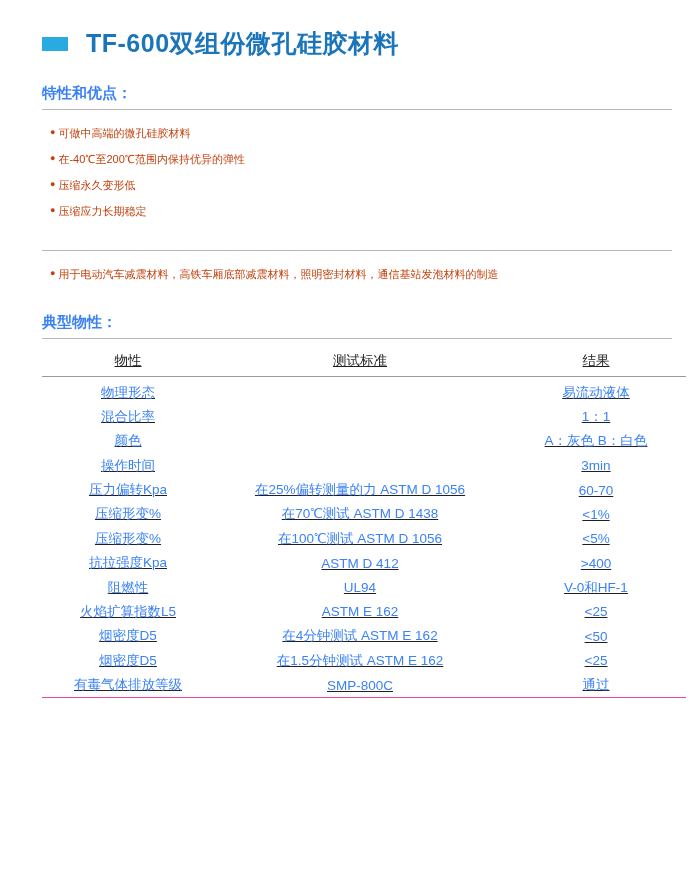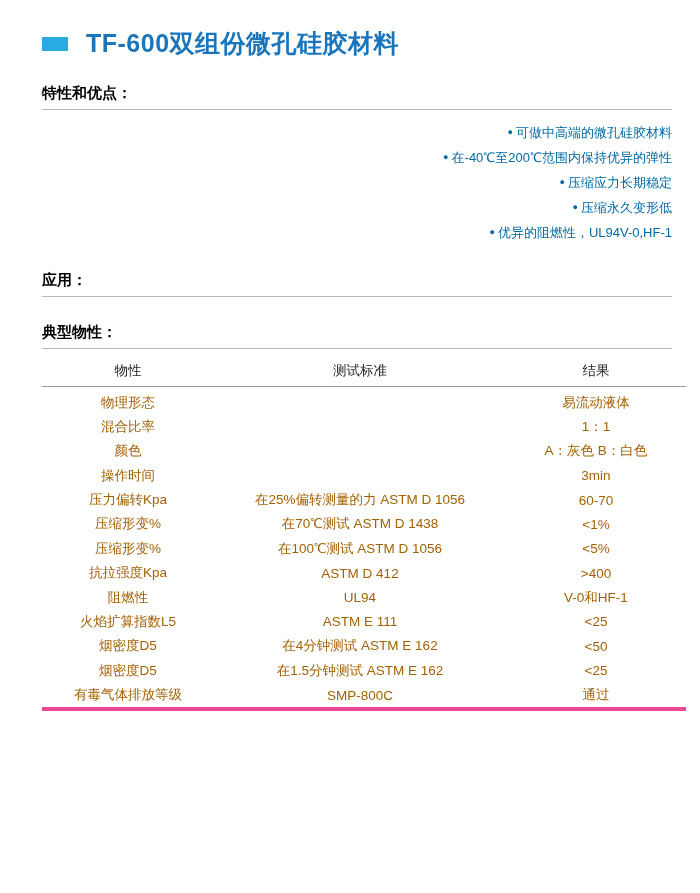--- a/index.html
+++ b/index.html
@@ -44,82 +44,82 @@
     line-height: 1.1;
   }
 
   
   .section {
     margin-top: 26px;
   }
   .section-head {
     font-size: 15px;
     font-weight: bold;
-    color: #000000;
+    color: #3b82f6;
     padding-left: 14px;
     margin-bottom: 6px;
     margin-top: 17px;
   }
   .rule {
     height: 1px;
     background: #b8b8b8;
     margin: 4px 0 10px 14px;
   }
 
   
   ul.bullets {
     list-style: none;
     margin: 0;
     padding: 0 0 0 22px;
   }
   ul.bullets li {
-    font-size: 13px;
+    font-size: 11px;
     line-height: 25px;
-    color: #0369a1;
+    color: #c2410c;
     white-space: nowrap;
-    text-align: right;
   }
   ul.bullets li::before {
     content: "\25CF";
     font-size: 9px;
     vertical-align: 2px;
     margin-right: 3px;
   }
   .app-list li {
     font-size: 13.5px;
   }
 
   
   table.props {
     width: 644px;
     margin-left: 14px;
     border-collapse: collapse;
     font-size: 13.5px;
+    text-decoration: underline;
   }
   table.props th {
     font-weight: normal;
     font-size: 13.5px;
     padding: 3px 0 6px 0;
     text-align: center;
     color: #231f20;
   }
   table.props thead tr {
     border-bottom: 1px solid #9a9a9a;
   }
   table.props tbody tr:first-child td {
     padding-top: 7px;
   }
   table.props td {
     padding: 3.2px 0;
     text-align: center;
-    color: #a16207;
+    color: #3b82f6;
     white-space: nowrap;
   }
   table.props tbody tr:last-child {
-    border-bottom: 4px solid #ec4899;
+    border-bottom: 1px solid #ec4899;
   }
   col.c1 { width: 172px; }
   col.c2 { width: 292px; }
   col.c3 { width: 180px; }
 </style>
 </head>
 <body>
 
 <div class="page">
 
@@ -127,29 +127,30 @@
     <div class="title-marker"></div>
     <div class="title-text">TF-600双组份微孔硅胶材料</div>
   </div>
 
   <div class="section">
     <div class="section-head">特性和优点：</div>
     <div class="rule"></div>
     <ul class="bullets">
       <li>可做中高端的微孔硅胶材料</li>
       <li>在-40℃至200℃范围内保持优异的弹性</li>
+      <li>压缩永久变形低</li>
       <li>压缩应力长期稳定</li>
-      <li>压缩永久变形低</li>
-      <li>优异的阻燃性，UL94V-0,HF-1</li>
     </ul>
   </div>
 
   <div class="section">
-    <div class="section-head">应用：</div>
     <div class="rule"></div>
+    <ul class="bullets app-list">
+      <li>用于电动汽车减震材料，高铁车厢底部减震材料，照明密封材料，通信基站发泡材料的制造</li>
+    </ul>
   </div>
 
   <div class="section">
     <div class="section-head">典型物性：</div>
     <div class="rule"></div>
     <table class="props">
       <colgroup>
         <col class="c1">
           <col class="c2">
           <col class="c3">
@@ -202,21 +203,21 @@
             <td>ASTM D 412</td>
             <td>&gt;400</td>
           </tr>
           <tr>
             <td>阻燃性</td>
             <td>UL94</td>
             <td>V-0和HF-1</td>
           </tr>
           <tr>
             <td>火焰扩算指数L5</td>
-            <td>ASTM E 111</td>
+            <td>ASTM E 162</td>
             <td>&lt;25</td>
           </tr>
           <tr>
             <td>烟密度D5</td>
             <td>在4分钟测试 ASTM E 162</td>
             <td>&lt;50</td>
           </tr>
           <tr>
             <td>烟密度D5</td>
             <td>在1.5分钟测试 ASTM E 162</td>

